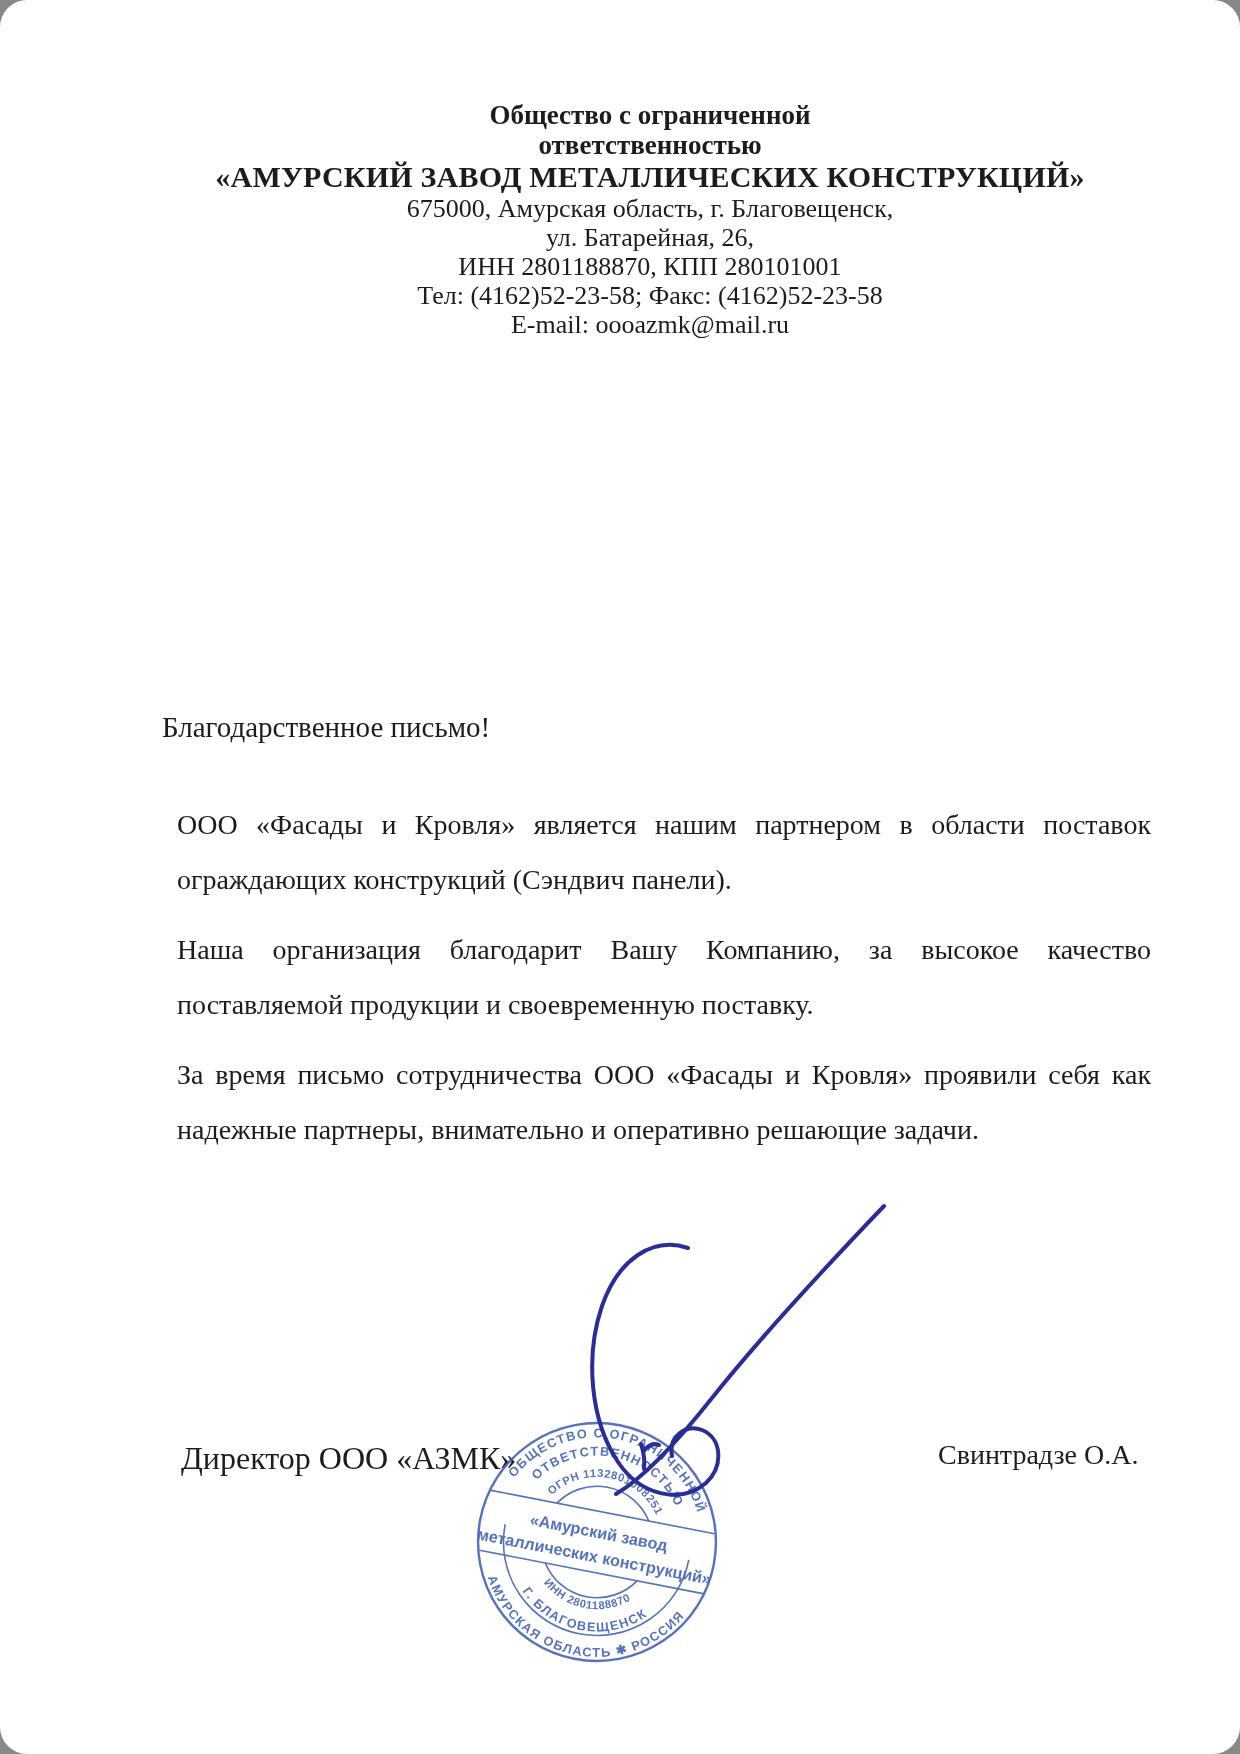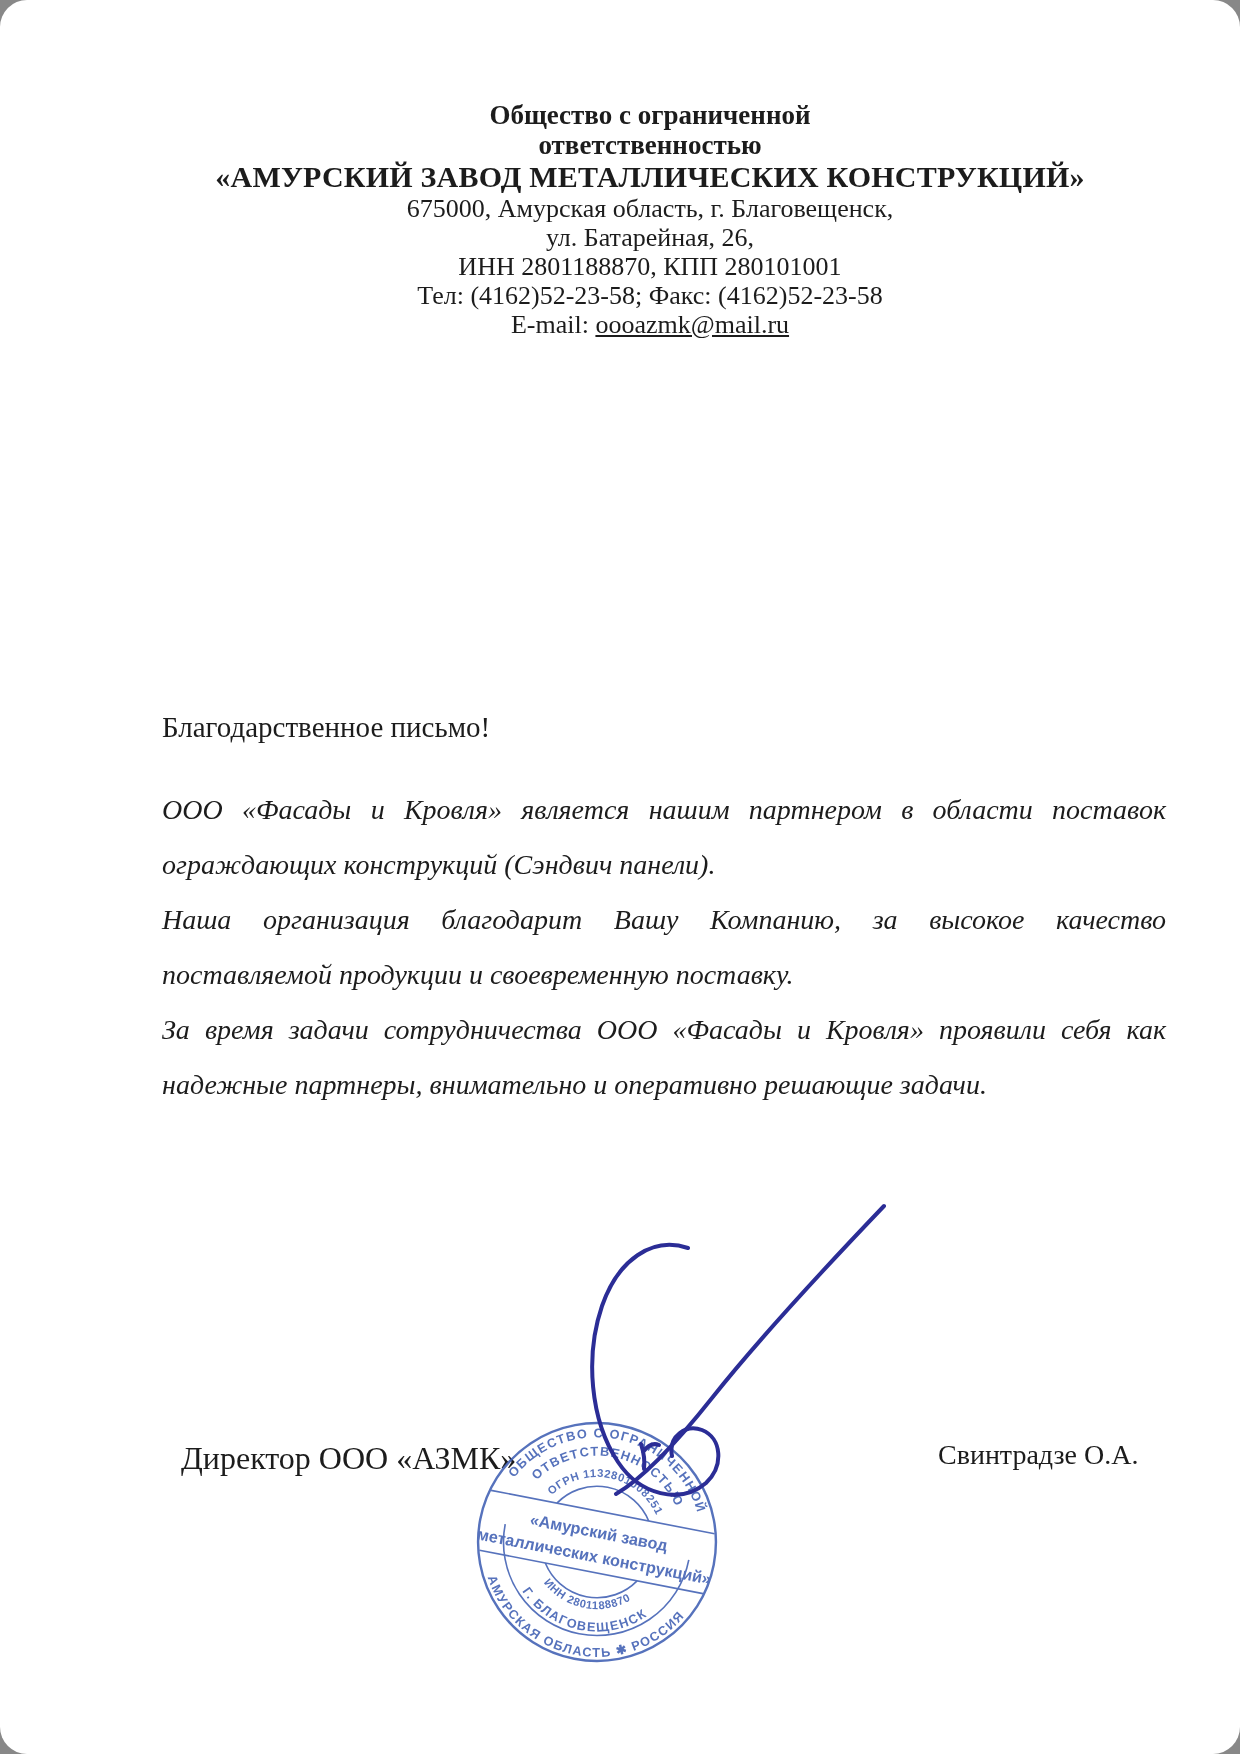--- a/index.html
+++ b/index.html
@@ -20,33 +20,33 @@
     border-radius:27px;
   }
   
   .letterhead{
     position:absolute; top:100px; left:207px; width:886px;
     text-align:center;
   }
   .lh-bold{font-weight:bold; font-size:27px; line-height:30px;}
   .lh-name{font-size:30px; line-height:34px; white-space:nowrap; letter-spacing:0.2px;}
   .lh-line{font-size:26px; line-height:29px;}
-  .email{color:var(--ink); text-decoration:underline; cursor:pointer;}
+  .email{color:var(--ink); cursor:pointer;}
   
   .title{
     position:absolute; top:710px; left:162px; width:1004px;
     margin:0; text-align:left;
     font-size:29px; font-weight:normal; line-height:34px;
   }
   
   .body{
     position:absolute; top:782px; left:162px; width:1004px;
     font-size:28px; line-height:55px;
   }
-  .para{margin:0; padding:0;font-style:italic;}
+  .para{margin:15px; padding:0;}
   .line{display:block;}
   .just{text-align:justify; text-align-last:justify;}
   
   .sig-left{
     position:absolute; left:181px; top:1441px;
     font-size:32px; line-height:34px;
   }
   .sig-right{
     position:absolute; left:938px; top:1438px;
     font-size:28px; line-height:34px;
@@ -98,21 +98,21 @@
   <main class="body">
     <p class="para">
       <span class="line just">ООО «Фасады и Кровля» является нашим партнером в области поставок</span>
       <span class="line">ограждающих конструкций (Сэндвич панели).</span>
     </p>
     <p class="para">
       <span class="line just">Наша организация благодарит Вашу Компанию, за высокое качество</span>
       <span class="line">поставляемой продукции и своевременную поставку.</span>
     </p>
     <p class="para">
-      <span class="line just">За время задачи сотрудничества ООО «Фасады и Кровля» проявили себя как</span>
+      <span class="line just">За время письмо сотрудничества ООО «Фасады и Кровля» проявили себя как</span>
       <span class="line">надежные партнеры, внимательно и оперативно решающие задачи.</span>
     </p>
   </main>
 
   <div class="sig-left">Директор ООО «АЗМК»</div>
   <div class="sig-right">Свинтрадзе О.А.</div>
 
   <svg class="stamp" viewBox="0 0 244 244" xmlns="http://www.w3.org/2000/svg">
     <g transform="rotate(11 122 122)">
 

